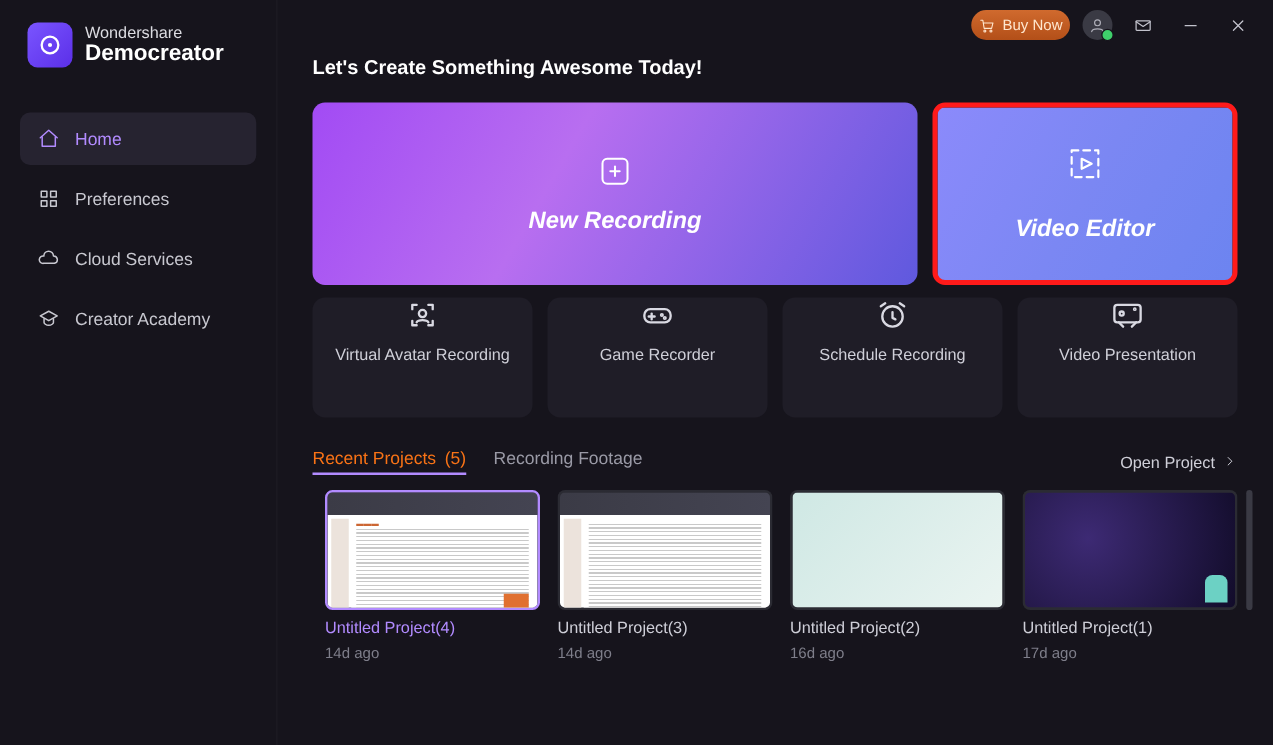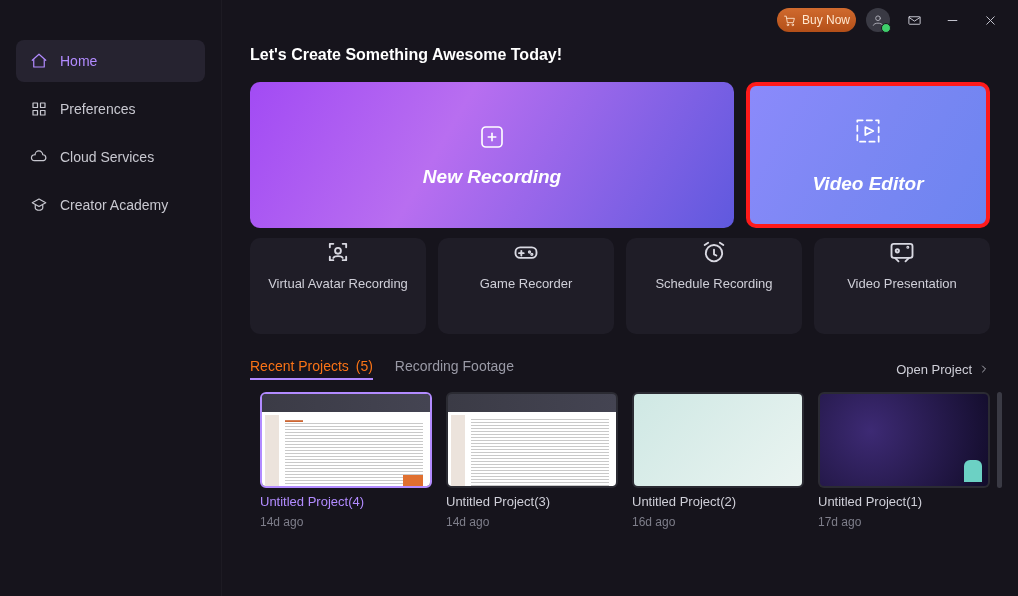--- a/index.html
+++ b/index.html
@@ -32,21 +32,21 @@
   .logo-badge {
     width: 36px; height: 36px;
     background: linear-gradient(135deg,#7a55ff,#5b2fe8);
     border-radius: 8px;
     display:flex;align-items:center;justify-content:center;
   }
   .logo-text { display:flex; flex-direction:column; line-height:1.1; }
   .logo-brand { font-size: 13px; color:#dcdce2; }
   .logo-product { font-size: 18px; font-weight:700; color:#fff; }
 
-  .nav { display:flex; flex-direction:column; gap:6px;margin-top:22px; }
+  .nav { display:flex; flex-direction:column; gap:6px; }
   .nav-item {
     display:flex; align-items:center; gap:12px;
     padding: 12px 14px;
     border-radius: 8px;
     color:#c8c8d0;
     font-size: 14px;
     cursor:pointer;
   }
   .nav-item.active {
     background: #262330;
@@ -150,20 +150,32 @@
   .thumb-space{background:radial-gradient(circle at 30% 40%,#3d2a74,#120c2a);height:100%;position:relative;}
   .thumb-space::after{content:"";position:absolute;right:6px;bottom:4px;width:18px;height:22px;background:#6cd1c4;border-radius:6px 6px 0 0;}
 
   
   svg{stroke:currentColor;fill:none;stroke-width:1.6;stroke-linecap:round;stroke-linejoin:round;}
 </style>
 </head>
 <body>
 
 <aside class="sidebar">
+  <div class="logo">
+    <div class="logo-badge">
+      <svg viewBox="0 0 24 24" width="20" height="20" style="fill:none;stroke:#fff;stroke-width:2.2">
+          <circle cx="12" cy="12" r="8"></circle>
+          <circle cx="12" cy="12" r="2" fill="#fff" stroke="none"></circle>
+        </svg>
+    </div>
+    <div class="logo-text">
+      <span class="logo-brand">Wondershare</span>
+      <span class="logo-product">Democreator</span>
+    </div>
+  </div>
 
   <nav class="nav">
     <div class="nav-item active">
       <svg viewBox="0 0 24 24" width="18" height="18">
           <path d="M3 11l9-8 9 8"></path>
           <path d="M5 10v10h14V10"></path>
         </svg>
       <span>Home</span>
     </div>
     <div class="nav-item">

